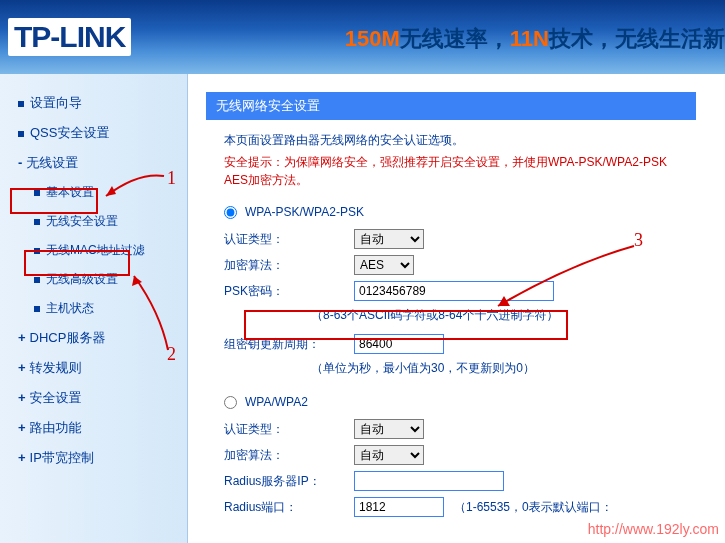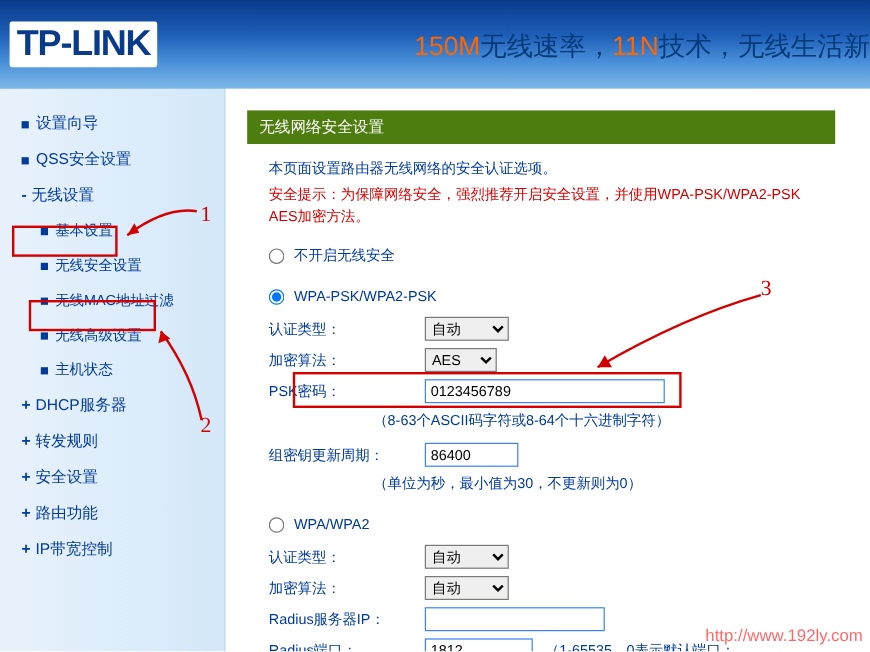--- a/index.html
+++ b/index.html
@@ -1,29 +1,29 @@
 <!DOCTYPE html>
 <html><head>
 <meta charset="utf-8">
 <style>
   *{box-sizing:border-box;margin:0;padding:0}
   body{font-family:"Microsoft YaHei",SimSun,Arial,sans-serif;font-size:12px;background:#fff;width:725px;height:543px;overflow:hidden;position:relative}
   .header{height:74px;background:linear-gradient(to bottom,#0a3a8a 0%,#1e5fb8 40%,#4a90d9 70%,#7db8e8 100%);position:relative;display:flex;align-items:center;padding:0 8px;overflow:hidden}
   .logo{font-family:Arial,sans-serif;font-size:30px;font-weight:900;color:#0a3a8a;background:#fff;padding:2px 6px;border-radius:2px;letter-spacing:-1px}
-  .tagline{position:absolute;right:0;top:24px;font-size:22px;font-weight:normal;white-space:nowrap}
+  .tagline{position:absolute;right:0;top:24px;font-size:22px;font-weight:bold;white-space:nowrap}
   .tagline .orange{color:#ff6600}
   .tagline .blue{color:#003a7a}
   .main{display:flex;height:calc(543px - 74px)}
   .sidebar{width:188px;background:linear-gradient(to right,#e8f2fc,#d4e8f9);padding:14px 12px 0 0;border-right:1px solid #a8c8e8}
   .sidebar-item{padding:6px 0 6px 18px;color:#003a9a;cursor:pointer;font-size:13px}
   .sidebar-item.sub{padding-left:34px;font-size:12px}
   .bullet{display:inline-block;width:6px;height:6px;background:#003a9a;margin-right:6px;vertical-align:middle}
   .plus{color:#003a9a;font-weight:bold;margin-right:4px}
   .content{flex:1;padding:18px 0 0 18px;background:#fff;position:relative;overflow:hidden}
-  .panel-header{background:#4d7c0f;color:#fff;padding:5px 10px;font-size:13px;width:490px}
+  .panel-header{background:#3b82f6;color:#fff;padding:5px 10px;font-size:13px;width:490px}
   .panel-body{padding:12px 18px;width:490px}
   .desc{color:#003a9a;margin-bottom:4px}
   .warning{color:#d40000;margin-bottom:16px;line-height:1.5}
   .section{margin:10px 0 18px 0}
   .radio-row{display:flex;align-items:center;margin-bottom:10px;color:#003a9a}
   .radio-row input{margin-right:8px}
   .form-row{display:flex;align-items:center;margin:6px 0;color:#003a9a}
   .form-label{width:130px}
   .form-select{border:1px solid #7a7a7a;background:#efefef;font-size:12px;padding:1px}
   .form-input{border:1px solid #3b82f6;font-size:12px;padding:2px 4px;width:150px}
@@ -61,26 +61,20 @@
     <div class="sidebar-item"><span class="plus">+</span><span>路由功能</span></div>
     <div class="sidebar-item"><span class="plus">+</span><span>IP带宽控制</span></div>
   </div>
 
   <div class="content">
     <div class="panel-header">无线网络安全设置</div>
     <div class="panel-body">
       <div class="desc">本页面设置路由器无线网络的安全认证选项。</div>
       <div class="warning">安全提示：为保障网络安全，强烈推荐开启安全设置，并使用WPA-PSK/WPA2-PSK AES加密方法。</div>
 
-      <div class="section">
-        <div class="radio-row">
-          <input type="radio" name="sec" style="">
-          <span>不开启无线安全</span>
-        </div>
-      </div>
 
       <div class="section">
         <div class="radio-row">
           <input type="radio" name="sec" checked="" style="">
           <span>WPA-PSK/WPA2-PSK</span>
         </div>
         <div class="form-row">
           <span class="form-label">认证类型：</span>
           <select class="form-select" style="width:70px"><option>自动</option></select>
         </div>
@@ -88,21 +82,21 @@
           <span class="form-label">加密算法：</span>
           <select class="form-select" style="width:60px"><option>AES</option></select>
         </div>
         <div class="form-row">
           <span class="form-label">PSK密码：</span>
           <input class="form-input" style="width: 200px;" value="0123456789">
         </div>
         <div class="hint">（8-63个ASCII码字符或8-64个十六进制字符）</div>
         <div class="form-row" style="margin-top:10px">
           <span class="form-label">组密钥更新周期：</span>
-          <input class="form-input" style="width: 78px;" value="86400">
+          <input class="form-input" style="width: 90px;" value="86400">
         </div>
         <div class="hint">（单位为秒，最小值为30，不更新则为0）</div>
       </div>
 
       <div class="section">
         <div class="radio-row">
           <input type="radio" name="sec" style="">
           <span>WPA/WPA2</span>
         </div>
         <div class="form-row">

